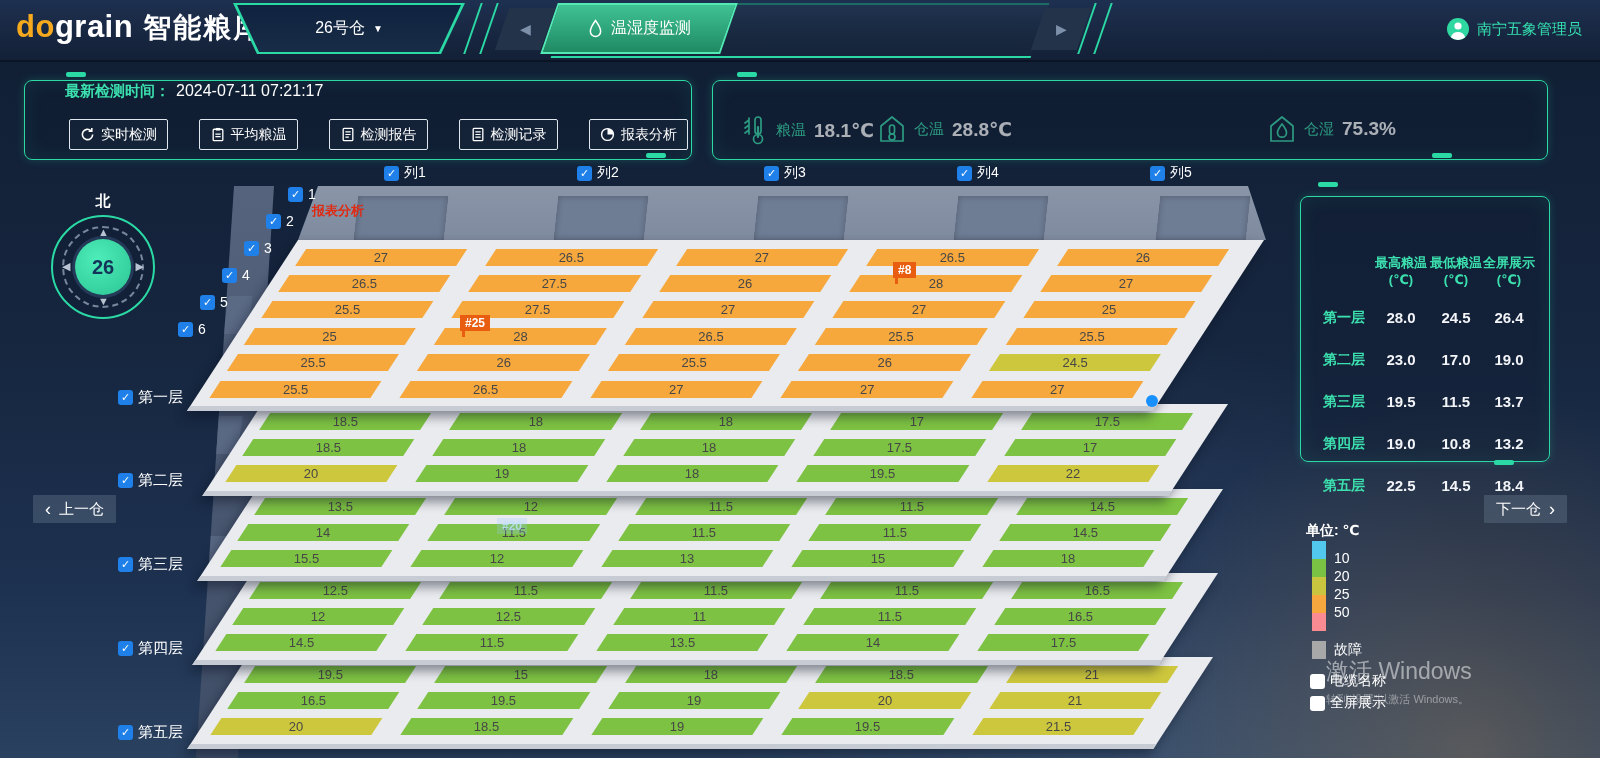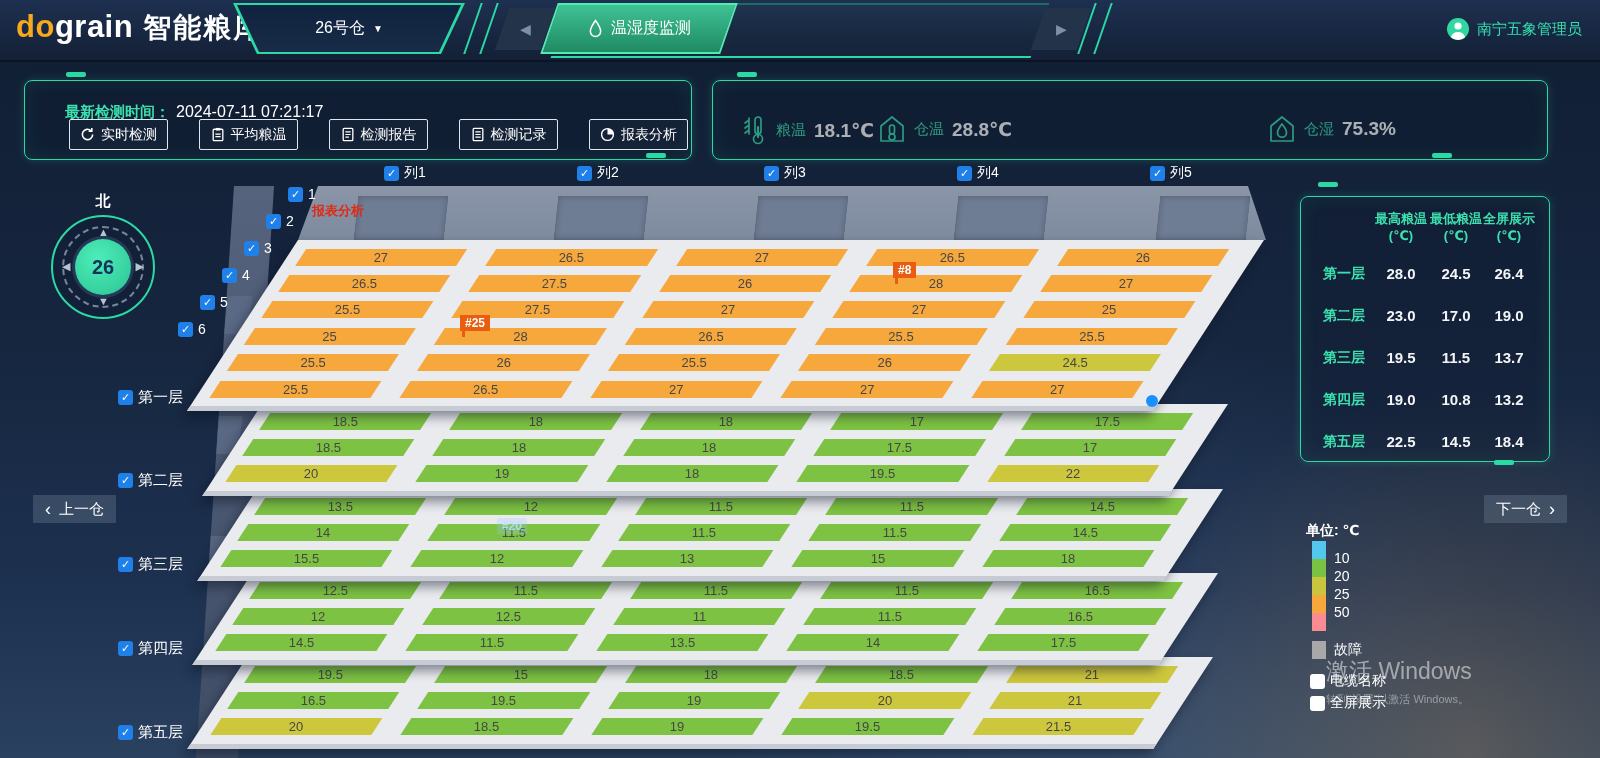--- a/index.html
+++ b/index.html
@@ -32,21 +32,21 @@
   .car-tab .ct{transform:skewX(19deg);display:flex;align-items:center;gap:8px;}
   .weather-txt{display:flex;flex-direction:column;line-height:1.25;align-items:flex-start;}
   .weather-txt .w1{font-size:14px;font-weight:bold;}
   .weather-txt .w2{font-size:13px;}
   .userbox{position:absolute;right:18px;top:17px;display:flex;align-items:center;gap:7px;color:#35e0b0;font-size:15px;}
   
   .panel{position:absolute;border:1.5px solid #2bd9a5;border-radius:8px;
        box-shadow:inset 0 0 20px rgba(43,217,165,.10),0 0 8px rgba(43,217,165,.22);
        background:rgba(13,26,46,.35);}
   .dash{position:absolute;width:20px;height:5px;background:#2bd9a5;border-radius:2px;z-index:60;}
-  .time-row{position:absolute;left:40px;top:22px;font-size:15px;}
+  .time-row{position:absolute;left:40px;top:1px;font-size:15px;}
   .time-row .tl{color:#3ce0ae;font-weight:bold;}
   .time-row .tv{color:#ffffff;font-size:16px;margin-left:6px;}
   .dbtn{position:absolute;top:38px;height:29px;width:97px;border:1.5px solid #dfe6ee;border-radius:2px;
        display:flex;align-items:center;justify-content:center;gap:6px;color:#fff;font-size:14px;cursor:pointer;background:rgba(255,255,255,.02);}
   .badge{position:absolute;left:1040px;top:62px;width:178px;height:34px;z-index:55;
        background:#2bd9a5;clip-path:polygon(0 50%,9% 0,91% 0,100% 50%,91% 100%,9% 100%);}
   .badge .in{position:absolute;inset:2px;background:#11213a;clip-path:polygon(0 50%,9% 0,91% 0,100% 50%,91% 100%,9% 100%);
        display:flex;align-items:center;justify-content:center;color:#3ce0ae;font-size:14px;letter-spacing:1px;}
   .stat{position:absolute;top:114px;display:flex;align-items:center;gap:8px;}
   .stat .sl{color:#3ce0ae;font-size:15px;}
@@ -88,21 +88,21 @@
        color:#14355a;font-size:20px;font-weight:bold;box-shadow:0 0 0 3px #243a58;}
   .carrow{position:absolute;color:#b9c4d2;font-size:11px;cursor:pointer;line-height:1;}
   
   .navbtn{position:absolute;height:28px;padding:0 12px;background:rgba(95,112,134,.45);color:#fff;font-size:15px;
        display:flex;align-items:center;gap:8px;z-index:35;cursor:pointer;border-radius:1px;}
   .navbtn .chev{font-size:18px;line-height:1;}
   
   .ttable{position:absolute;left:14px;top:10px;width:220px;}
   .trow{display:flex;align-items:center;}
   .tcell{text-align:center;}
-  .th{color:#3ce0ae;font-size:13px;font-weight:bold;line-height:1.3;padding:4px 0 8px;}
+  .th{color:#3ce0ae;font-size:13px;font-weight:bold;line-height:1.3;padding:4px 0 8px;margin-top:44px;}
   .tlayer{color:#3ce0ae;font-size:14px;font-weight:bold;}
   .tval{color:#f2f4f7;font-size:15px;font-weight:bold;}
   .c0{width:58px;} .c1{width:56px;} .c2{width:54px;} .c3{width:52px;}
   .trow.body{height:42px;}
   
   .legend-title{position:absolute;left:1306px;top:522px;color:#fff;font-size:14px;font-weight:bold;z-index:30;}
   .lswatch{position:absolute;left:1312px;width:14px;height:18px;z-index:30;}
   .llabel{position:absolute;left:1334px;color:#fff;font-size:14px;z-index:30;}
   .wm1{position:absolute;left:1326px;top:656px;color:rgba(255,255,255,.50);font-size:23px;z-index:28;pointer-events:none;}
   .wm2{position:absolute;left:1326px;top:692px;color:rgba(255,255,255,.42);font-size:11px;z-index:28;pointer-events:none;}

